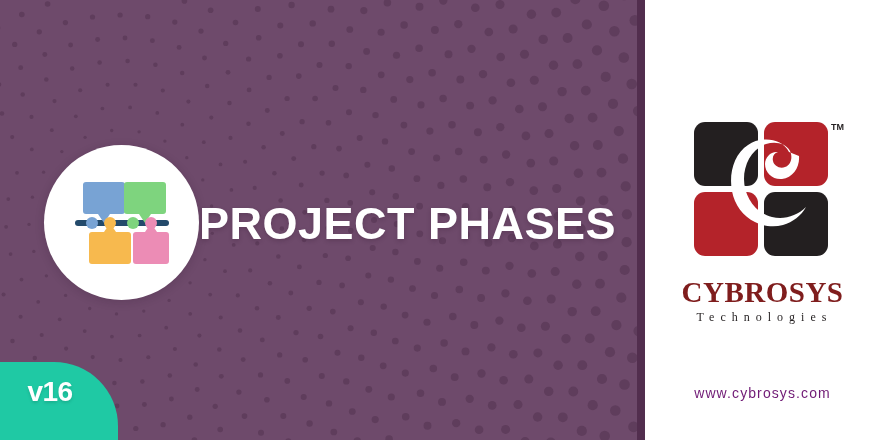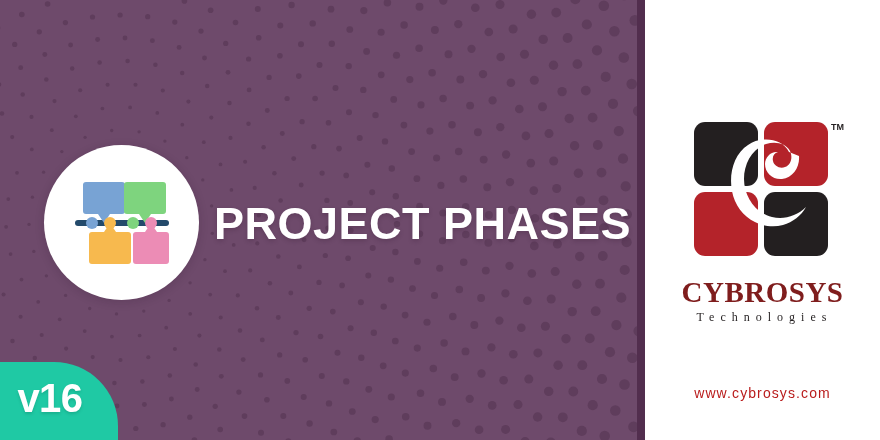--- a/index.html
+++ b/index.html
@@ -57,21 +57,21 @@
   }
   .icon-circle svg {
     position: absolute;
     left: 31px;
     top: 35px;
   }
 
   
   .banner-title {
     position: absolute;
-    left: 214px;
+    left: 199px;
     top: 199px;
     font-size: 45px;
     font-weight: bold;
     letter-spacing: 0.5px;
     color: #ffffff;
     line-height: 50px;
     white-space: nowrap;
     text-shadow: 0 2px 4px rgba(50,25,48,0.25);
   }
 
@@ -84,21 +84,21 @@
     height: 78px;
     background: #1fc9a4;
     border-top-right-radius: 64px;
   }
   .version-badge-label {
     position: absolute;
     left: 0;
     top: 14px;
     width: 100px;
     text-align: center;
-    font-size: 40px;
+    font-size: 28px;
     font-weight: bold;
     color: #ffffff;
     letter-spacing: -0.5px;
     text-shadow: 0 2px 3px rgba(0,90,70,0.22);
   }
 
   
   .right-panel {
     position: absolute;
     left: 645px;
@@ -149,21 +149,21 @@
   }
 
   .site-url {
     position: absolute;
     left: 0;
     top: 385px;
     width: 235px;
     text-align: center;
     font-size: 14px;
     letter-spacing: 1.1px;
-    color: #b91c1c;
+    color: #701a75;
   }
 </style>
 </head>
 <body>
 
 <div id="banner">
 
   <div class="left-panel">
 
     <svg class="dot-layer" width="645" height="440">

